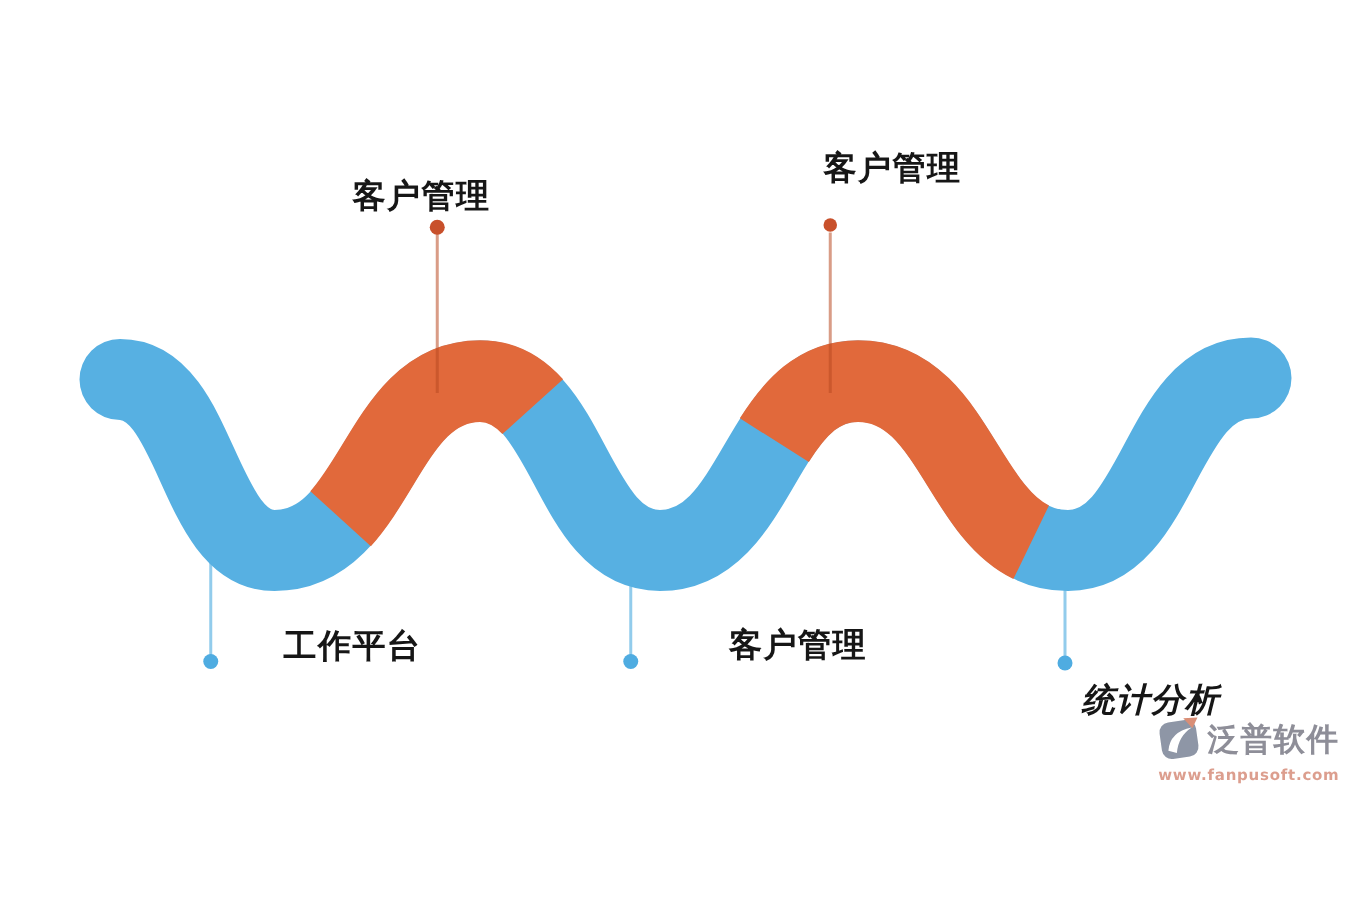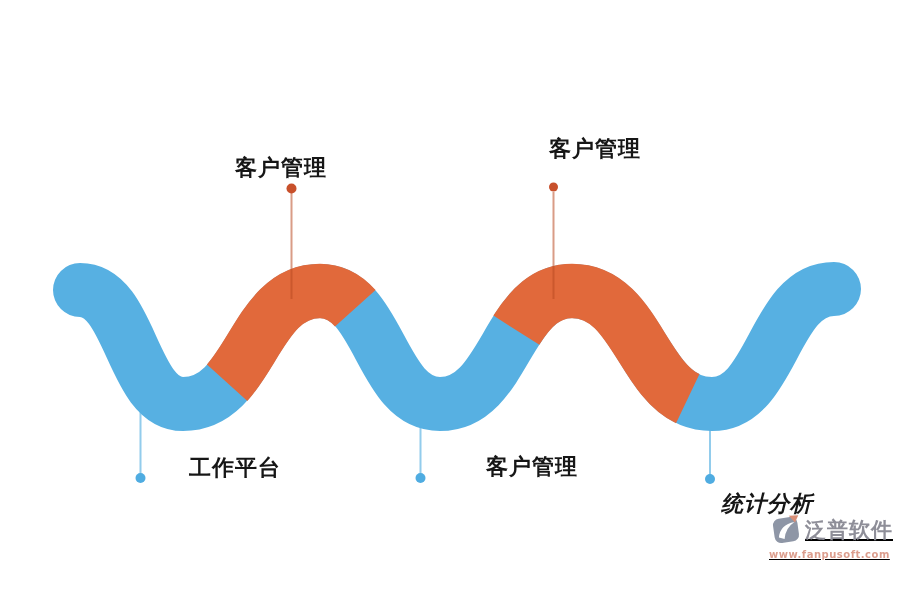--- a/index.html
+++ b/index.html
@@ -9,21 +9,21 @@
     --dot-blue:#4FACE1;
     --label-text:#161616;
     --watermark-gray:#8E8E98;
     --watermark-url:#DC9E8E;
   }
   html,body{margin:0;padding:0;}
   body{
     width:900px;height:600px;background:#ffffff;overflow:hidden;
     font-family:"DejaVu Sans","Liberation Sans",sans-serif;
   }
-  .canvas{position:relative;width:900px;height:528px;background:#ffffff;margin-top:37px;}
+  .canvas{position:relative;width:900px;height:528px;background:#ffffff;}
   .canvas svg.scene{position:absolute;left:0;top:0;}
 
   .wave-base{fill:none;stroke:var(--wave-blue);stroke-width:54;stroke-linecap:round;}
   .wave-orange{fill:none;stroke:var(--wave-orange);stroke-width:54.5;stroke-linecap:butt;}
   .leader-blue{stroke:rgba(87,176,226,0.65);stroke-width:2;}
   .leader-orange{stroke:rgba(185,75,35,0.55);stroke-width:2;}
   .dot-orange{fill:var(--dot-orange);}
   .dot-blue{fill:var(--dot-blue);}
 
   .node-label{
@@ -32,22 +32,22 @@
     color:var(--label-text);white-space:nowrap;
   }
   .lbl-customer{left:281px;top:131px;}
   .lbl-product{left:595px;top:112px;}
   .lbl-work{left:235px;top:431px;}
   .lbl-service{left:532px;top:430px;}
   .lbl-stats{left:767px;top:467px;font-style:italic;}
 
   .watermark{
     position:absolute;right:7px;bottom:5px;
-    display:flex;flex-direction:column;
-    line-height:1;user-select:none;text-decoration:underline;
+    display:flex;flex-direction:column;align-items:flex-end;
+    line-height:1;user-select:none;
   }
   .watermark .row{display:flex;align-items:center;}
   .watermark .brand{
     font-size:21px;font-weight:700;color:var(--watermark-gray);
     letter-spacing:1px;margin-left:2px;
   }
   .watermark .url{
     font-size:10px;font-weight:700;color:var(--watermark-url);
     letter-spacing:0.5px;margin-top:3px;
   }

